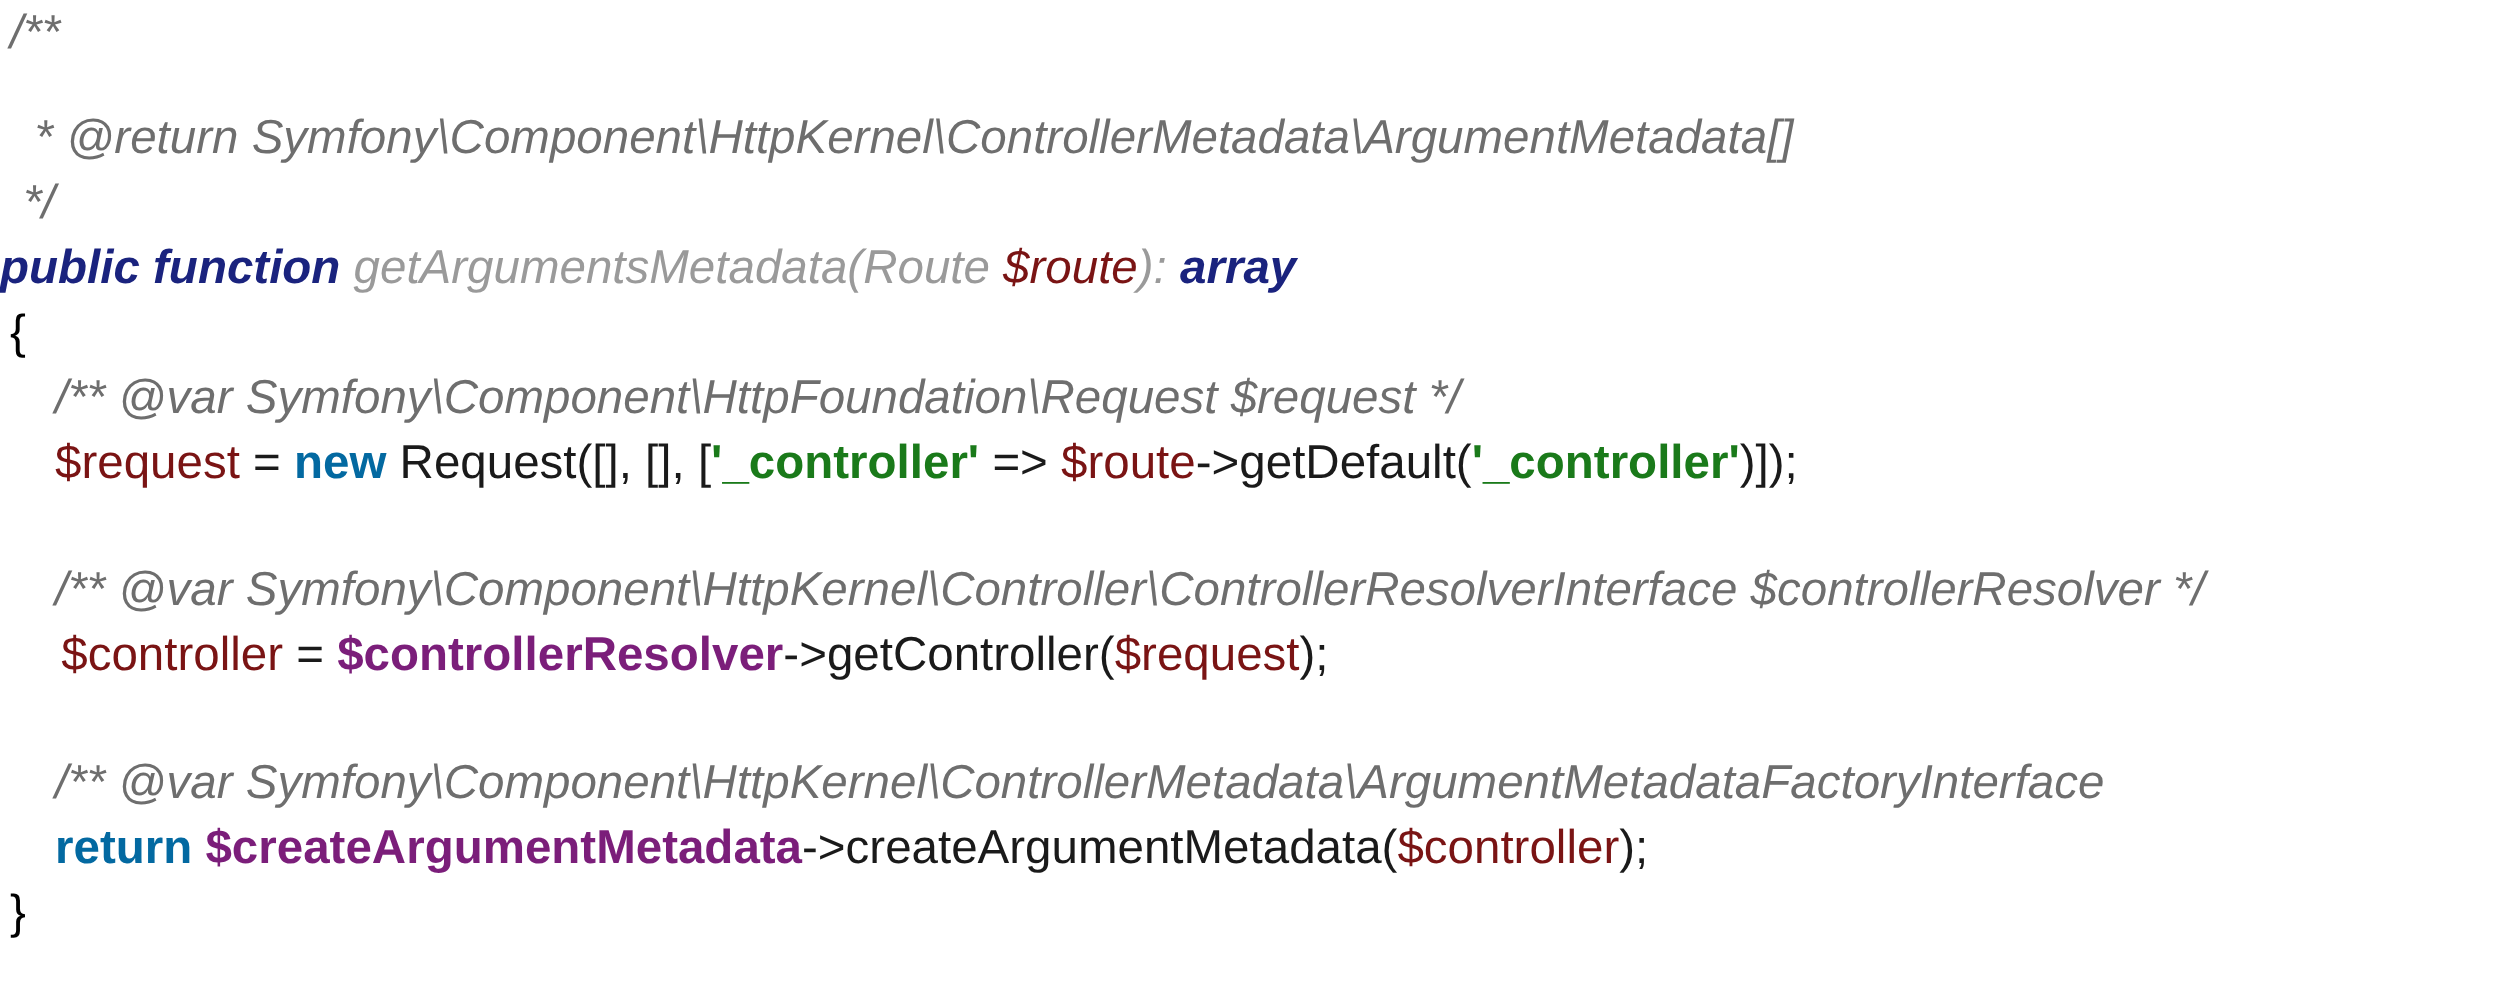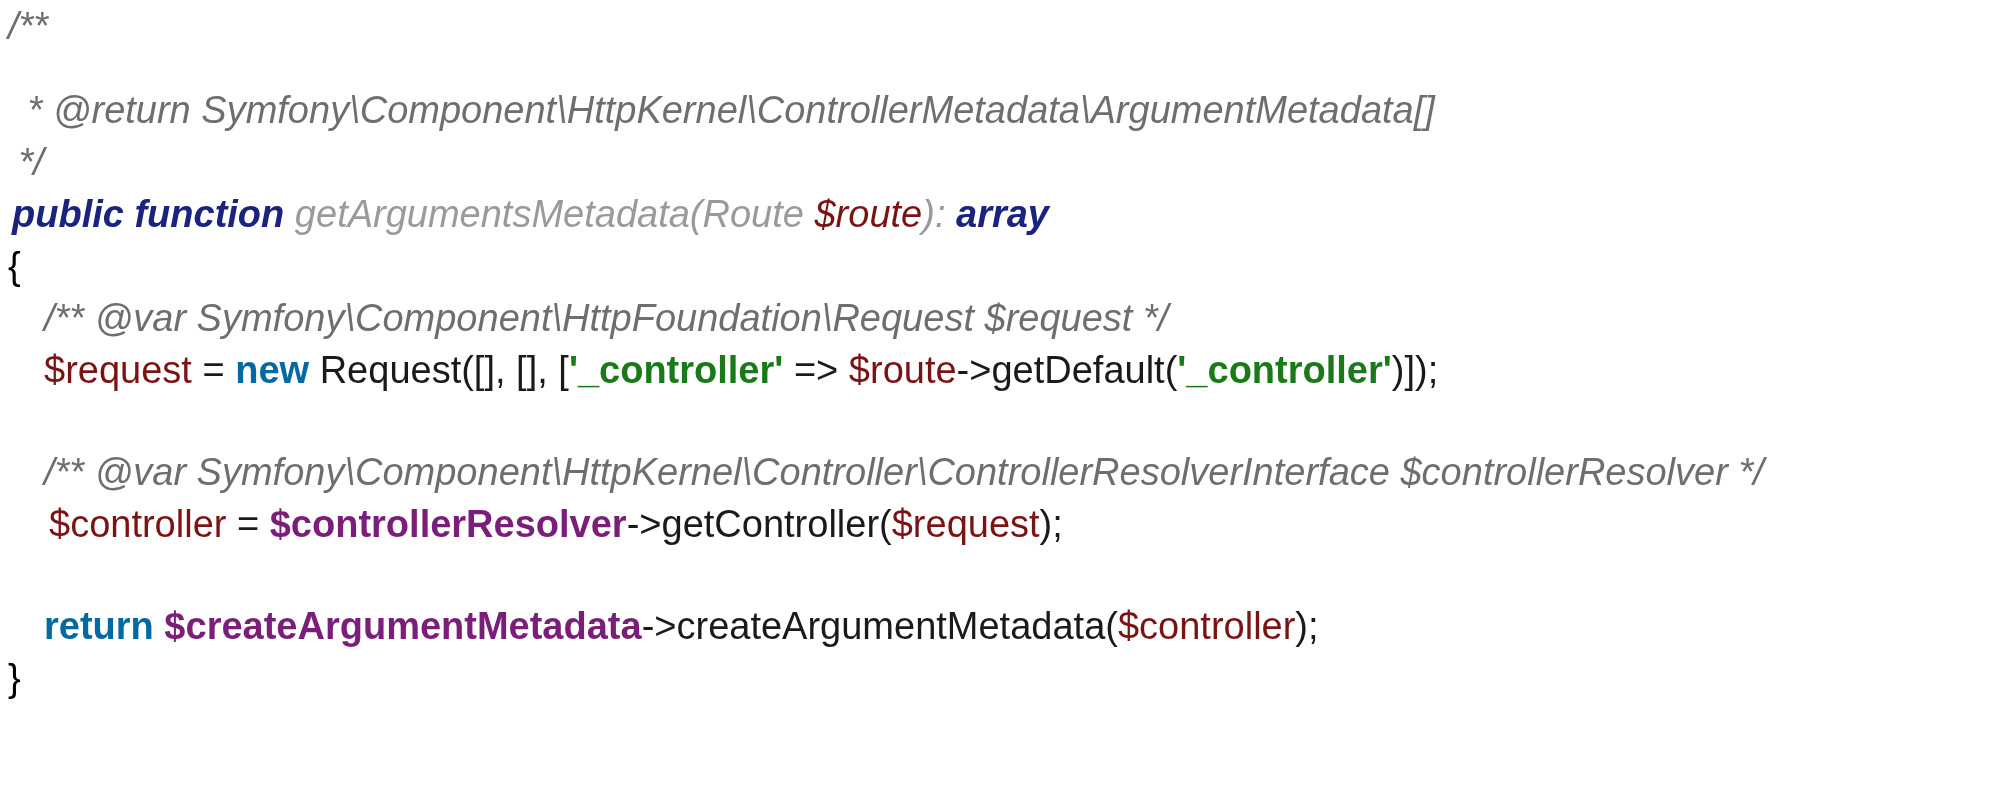--- a/index.html
+++ b/index.html
@@ -51,23 +51,24 @@
   .tok-plain     { color: #1a1a1a; }
   .tok-punct     { color: #000000; }
 </style>
 </head>
 <body>
 
 <div id="code-view">
     <div class="code-line" style="padding-left: 8px;"><span class="tok-comment">/**</span></div>
     <div class="code-line" style="padding-left: 17px; margin-top: 32px;"><span class="tok-comment"> * @return Symfony\Component\HttpKernel\ControllerMetadata\ArgumentMetadata[]</span></div>
     <div class="code-line" style="padding-left: 8px;"><span class="tok-comment"> */</span></div>
-    <div class="code-line" style="padding-left: 12px;"><span class="tok-keyword">public function</span><span class="tok-plain"> </span><span class="tok-fnname">getArgumentsMetadata(Route </span><span class="tok-var-i">$route</span><span class="tok-fnname">): </span><span class="tok-keyword">array</span></div>
+    <div class="code-line" style="padding-left: 0;"><span class="tok-keyword">public function</span><span class="tok-plain"> </span><span class="tok-fnname">getArgumentsMetadata(Route </span><span class="tok-var-i">$route</span><span class="tok-fnname">): </span><span class="tok-keyword">array</span></div>
     <div class="code-line" style="padding-left: 8px;"><span class="tok-punct">{</span></div>
     <div class="code-line" style="padding-left: 44px;"><span class="tok-comment">/** @var Symfony\Component\HttpFoundation\Request $request */</span></div>
     <div class="code-line" style="padding-left: 44px;"><span class="tok-var">$request</span><span class="tok-plain"> = </span><span class="tok-keyword-b">new</span><span class="tok-plain"> Request([], [], [</span><span class="tok-string">'_controller'</span><span class="tok-plain"> =&gt; </span><span class="tok-var">$route</span><span class="tok-plain">-&gt;getDefault(</span><span class="tok-string">'_controller'</span><span class="tok-plain">)]);</span></div>
     <div class="code-line blank" style="padding-left: 8px;">&nbsp;</div>
     <div class="code-line" style="padding-left: 44px;"><span class="tok-comment">/** @var Symfony\Component\HttpKernel\Controller\ControllerResolverInterface $controllerResolver */</span></div>
     <div class="code-line" style="padding-left: 49px;"><span class="tok-var">$controller</span><span class="tok-plain"> = </span><span class="tok-var-strong">$controllerResolver</span><span class="tok-plain">-&gt;getController(</span><span class="tok-var">$request</span><span class="tok-plain">);</span></div>
     <div class="code-line blank" style="padding-left: 8px;">&nbsp;</div>
+    <div class="code-line" style="padding-left: 44px;"><span class="tok-comment">/** @var Symfony\Component\HttpKernel\ControllerMetadata\ArgumentMetadataFactoryInterface</span></div>
     <div class="code-line" style="padding-left: 44px;"><span class="tok-keyword-b">return</span><span class="tok-plain"> </span><span class="tok-var-strong">$createArgumentMetadata</span><span class="tok-plain">-&gt;createArgumentMetadata(</span><span class="tok-var">$controller</span><span class="tok-plain">);</span></div>
     <div class="code-line" style="padding-left: 8px;"><span class="tok-punct">}</span></div>
   </div>
 
 </body></html>

